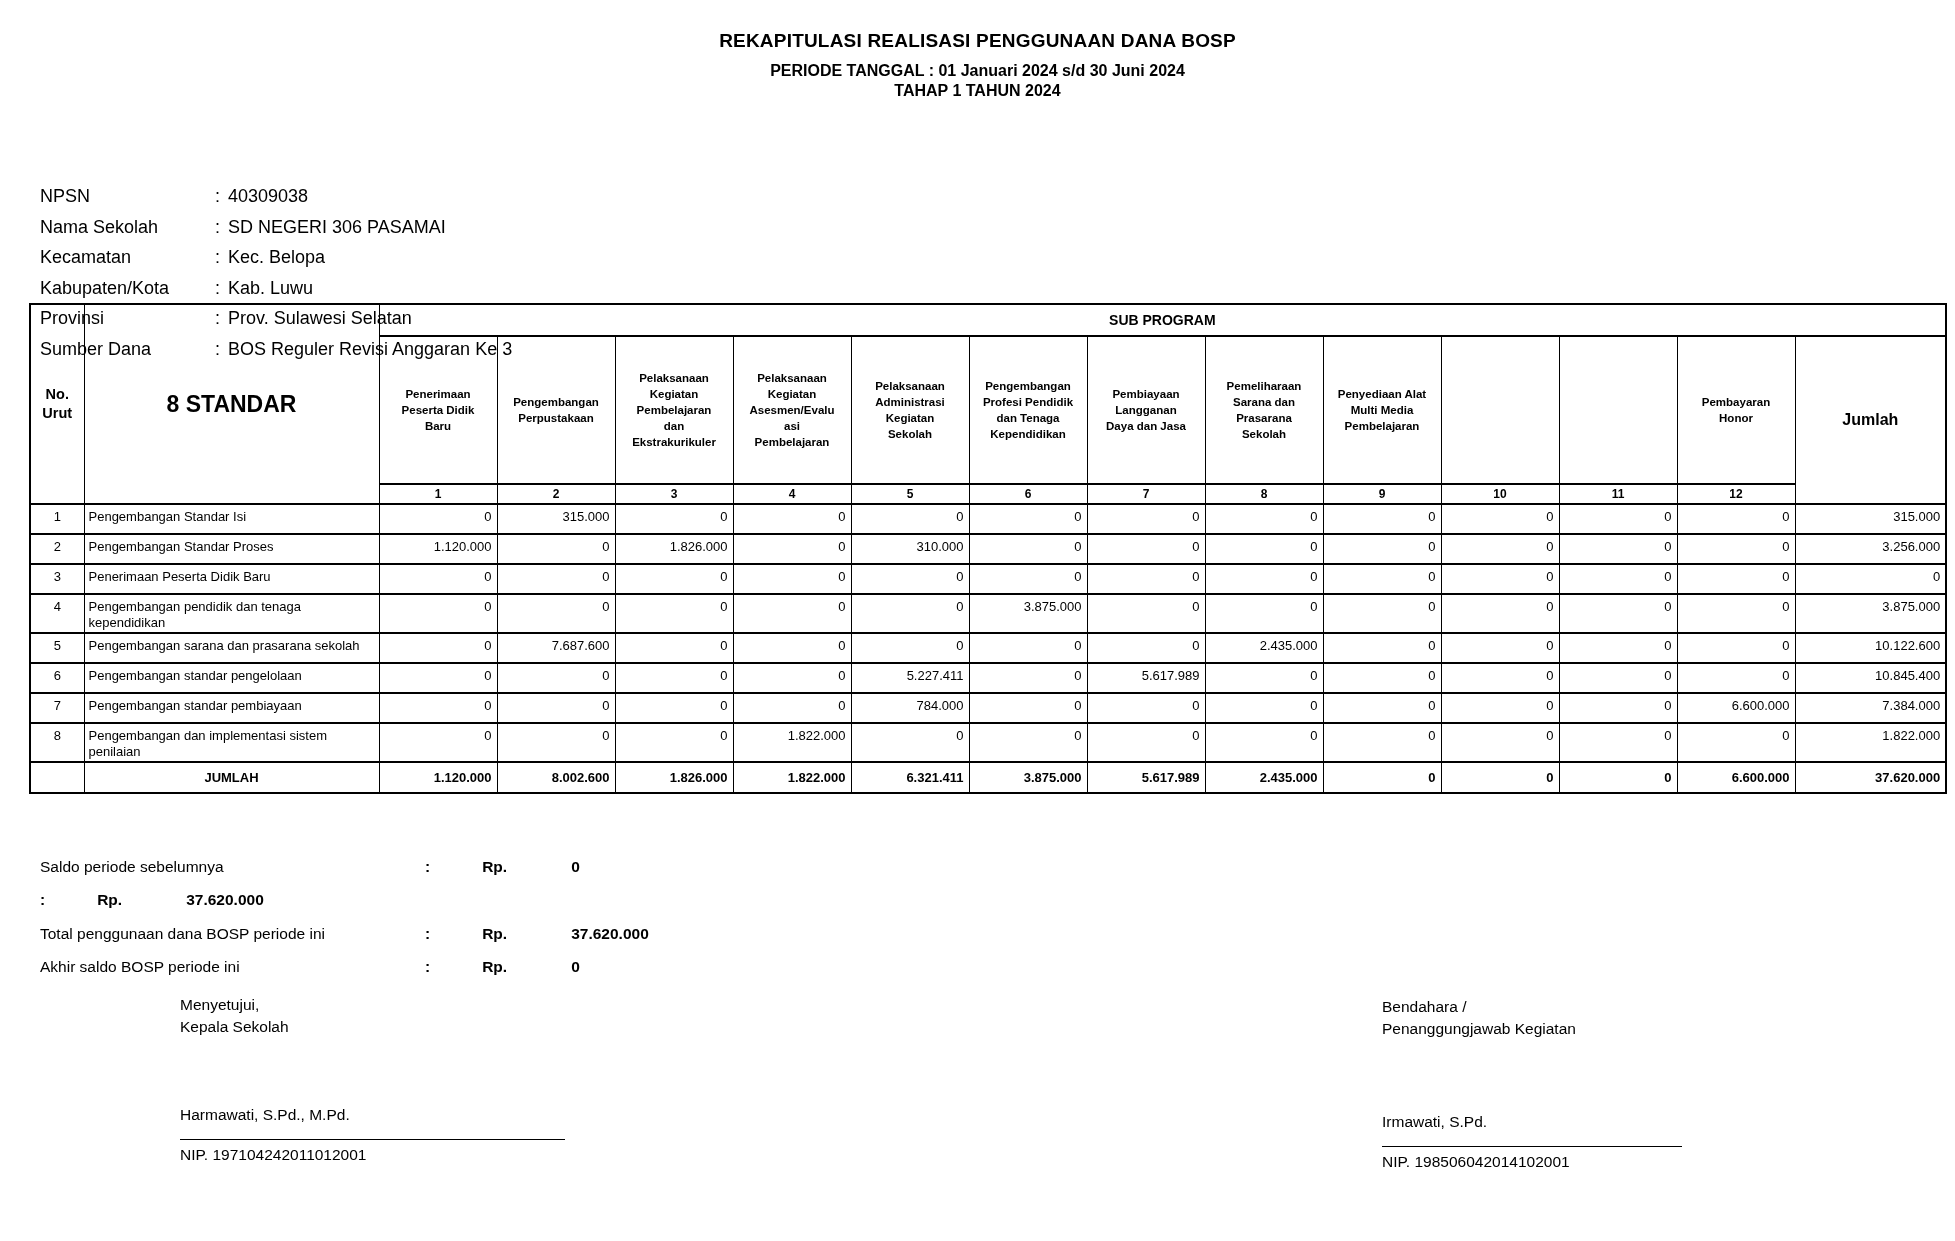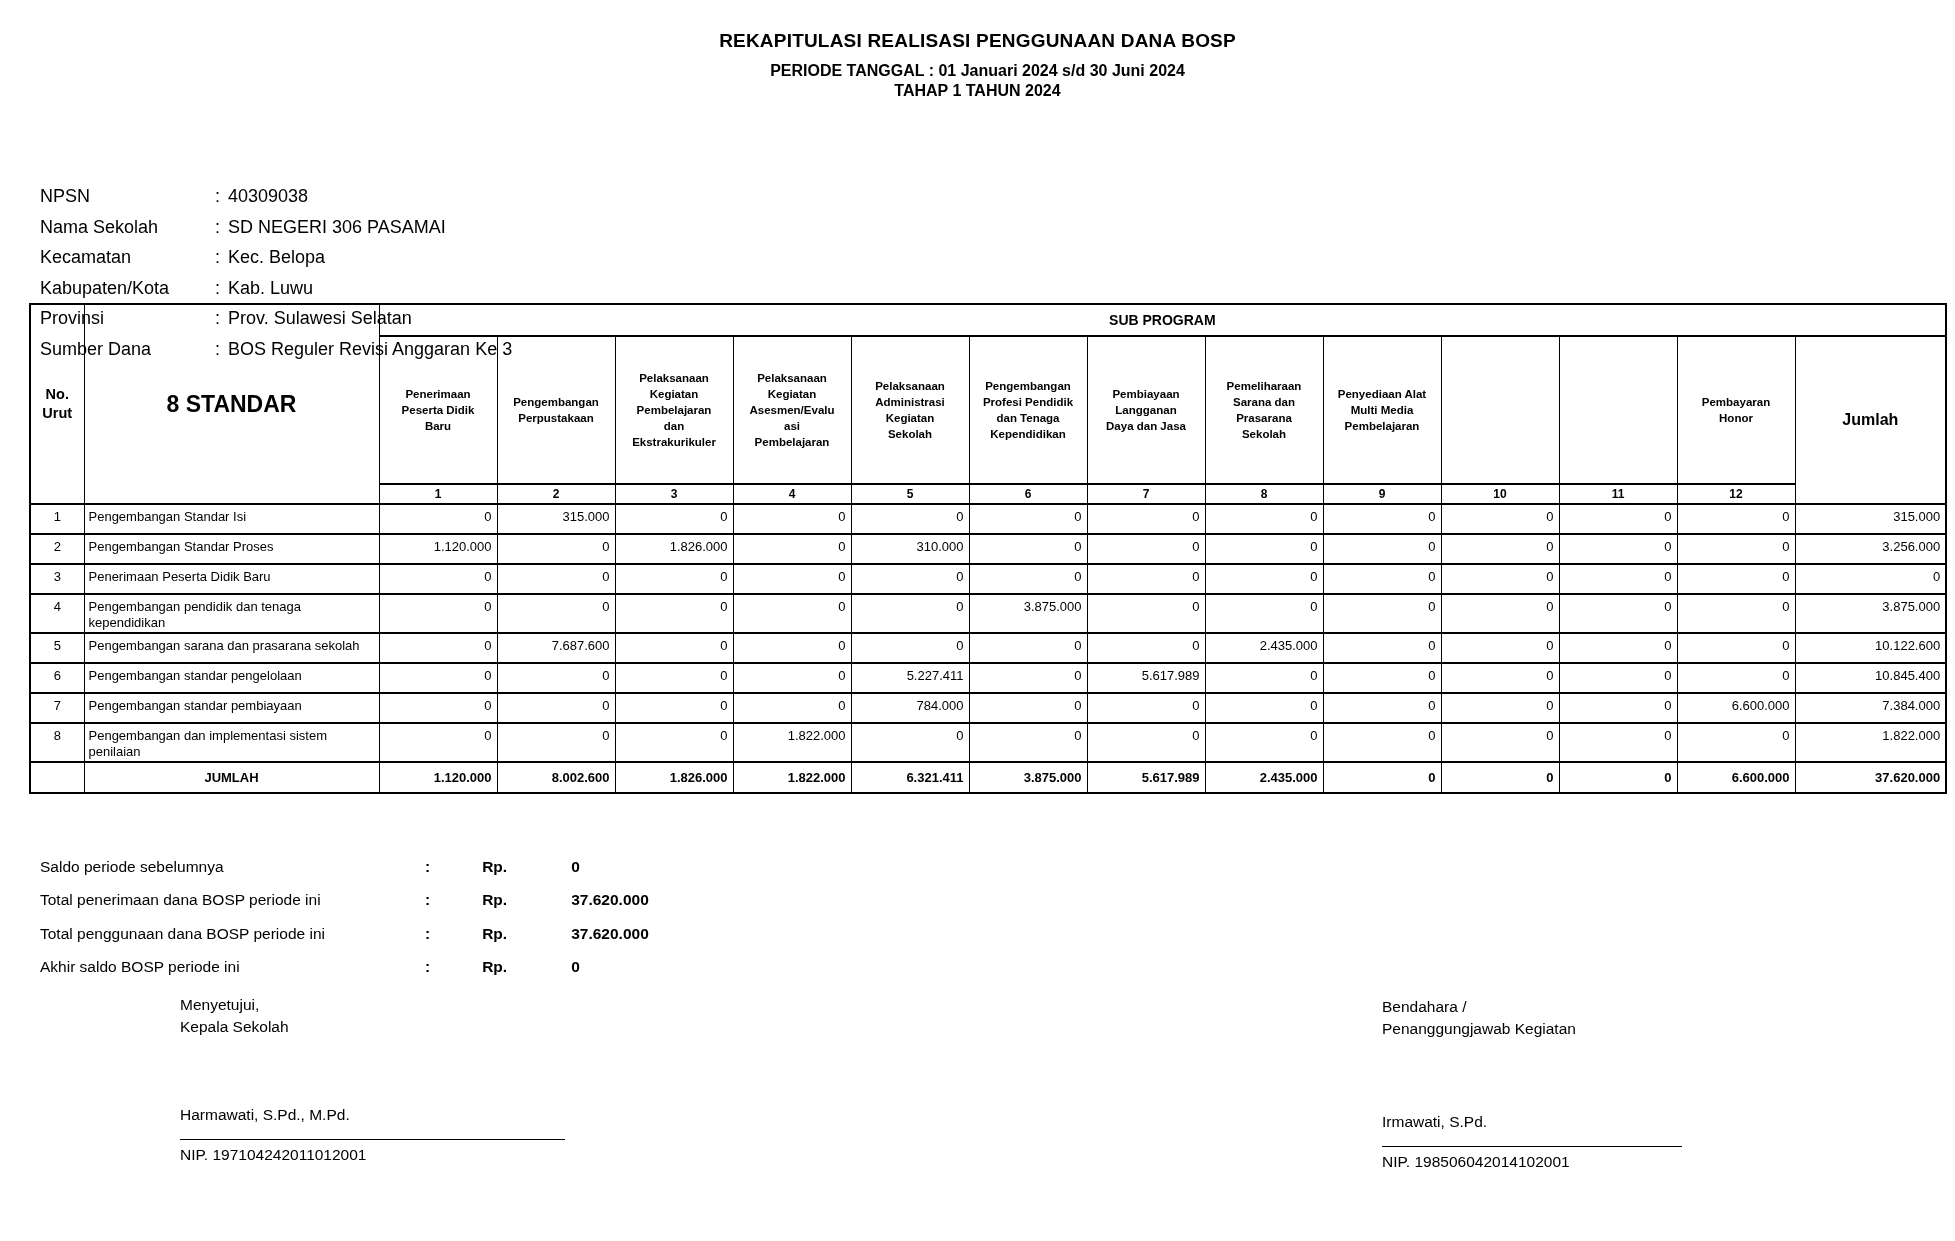--- a/index.html
+++ b/index.html
@@ -355,21 +355,20 @@
 </table>
 
 <div class="summary-block">
     <div class="sum-row">
       <span class="sum-label">Saldo periode sebelumnya</span>
       <span class="sum-colon">:</span>
       <span class="sum-cur">Rp.</span>
       <span class="sum-val">0</span>
     </div>
     <div class="sum-row">
-      <span class="sum-label">Total penerimaan dana BOSP periode ini</span>
       <span class="sum-colon">:</span>
       <span class="sum-cur">Rp.</span>
       <span class="sum-val">37.620.000</span>
     </div>
     <div class="sum-row">
       <span class="sum-label">Total penggunaan dana BOSP periode ini</span>
       <span class="sum-colon">:</span>
       <span class="sum-cur">Rp.</span>
       <span class="sum-val">37.620.000</span>
     </div>

